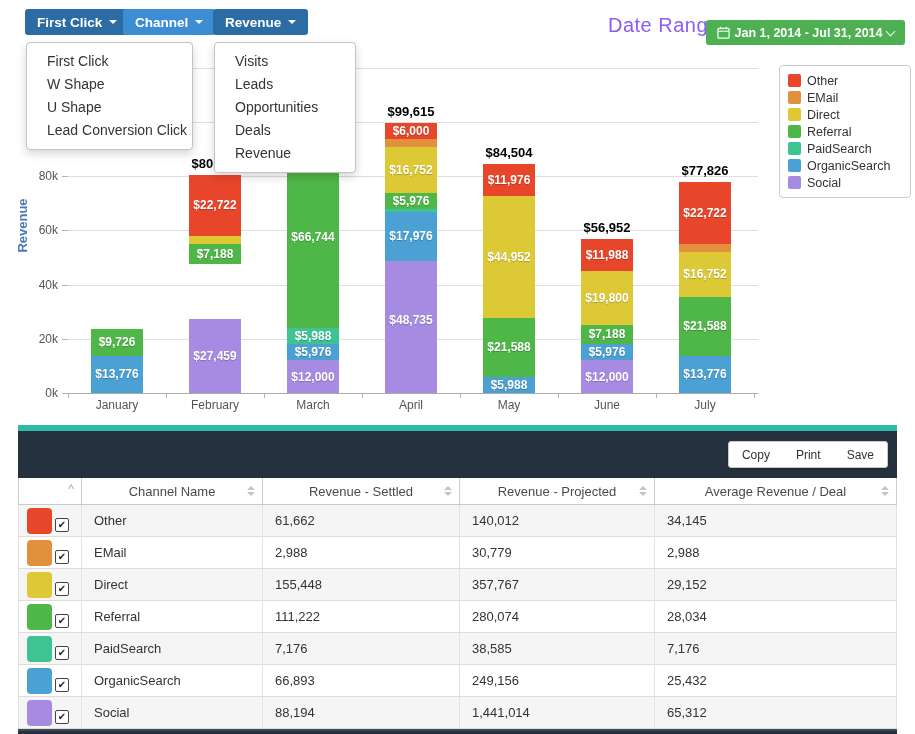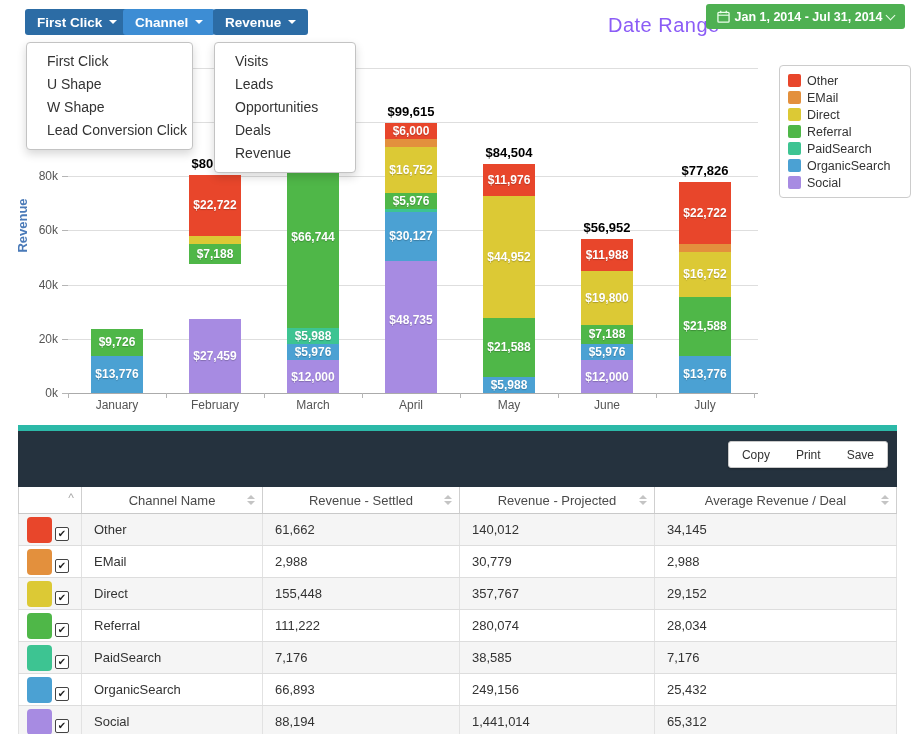--- a/index.html
+++ b/index.html
@@ -8,21 +8,21 @@
 
   
   .tb-btn{position:absolute;top:9px;height:26px;border:none;border-radius:3px;
           color:#fff;font-weight:bold;font-size:13.5px;padding:0 12px;cursor:pointer;
           font-family:inherit;display:flex;align-items:center;gap:7px;}
   .tb-dark{background:#2c6ca5;}
   .tb-light{background:#3d8dd4;}
   .caret{width:0;height:0;border-left:4px solid transparent;border-right:4px solid transparent;
          border-top:4px solid #fff;display:inline-block;}
   #date-label{position:absolute;left:608px;top:14px;font-size:20px;color:#8b5cf6;letter-spacing:.5px;}
-  #date-btn{position:absolute;left:706px;top:4px;width:199px;height:25px;background:#4eb052;
+  #date-btn{position:absolute;left:706px;top:20px;width:199px;height:25px;background:#4eb052;
             border:none;border-radius:3px;color:#fff;font-weight:bold;font-size:12.5px;
             display:flex;align-items:center;justify-content:center;gap:4px;cursor:pointer;font-family:inherit;}
   .chev{width:6px;height:6px;border-right:1.5px solid #eafeea;border-bottom:1.5px solid #eafeea;
         transform:rotate(45deg);margin-top:-3px;}
 
   
   .gridline{position:absolute;height:1px;background:#dedede;}
   .gridline.zero{background:#ababab;}
   .ytick{position:absolute;width:6px;height:1px;background:#b5b5b5;}
   .ylab{position:absolute;width:58px;text-align:right;font-size:12px;color:#555;}
@@ -44,21 +44,21 @@
   .lg-tx{font-size:12.5px;color:#333;white-space:nowrap;}
 
   
   .menu{position:absolute;top:42px;background:#fff;border:1px solid #c3c3c3;border-radius:4px;
         box-shadow:0 4px 10px rgba(0,0,0,.16);padding:7px 0;z-index:50;}
   .menu-item{height:23px;line-height:23px;padding:0 20px;font-size:14px;color:#333;cursor:pointer;white-space:nowrap;}
 
   
   #table-section{position:absolute;left:18px;top:425px;width:879px;}
   #teal-strip{height:6px;background:#2cb9a8;}
-  #navy-band{position:relative;height:56px;background:#25323e;}
+  #navy-band{position:relative;height:47px;background:#25323e;}
   #actions{position:absolute;right:9px;top:10px;height:25px;background:#fff;border:1px solid #c9c9c9;
            border-radius:3px;display:flex;align-items:center;box-shadow:0 1px 2px rgba(0,0,0,.25);}
   .act-btn{border:none;background:transparent;font-size:12px;color:#333;padding:0 13px;height:100%;
            cursor:pointer;font-family:inherit;}
   .thead{display:flex;height:26px;border-bottom:1px solid #c9c9c9;background:#fff;}
   .th{position:relative;border-right:1px solid #cfcfcf;display:flex;align-items:center;justify-content:center;
       font-size:13px;color:#4a4a4a;box-sizing:border-box;}
   .th:first-child{border-left:1px solid #cfcfcf;}
   .hcaret{position:absolute;right:7px;top:4px;color:#a9a9a9;font-size:12px;}
   .sorter{position:absolute;right:7px;display:flex;flex-direction:column;gap:2px;}
@@ -176,21 +176,21 @@
           <div class="seg" style="bottom: 65.0024px; height: 181.043px; background: rgb(79, 183, 72);">
             <span>$66,744</span>
           </div>
         </div>
         <div class="month" style="left: 268px;">March</div>
         <div class="bar" style="left: 385px; top: 122.794px; width: 52px; height: 270.206px;">
           <div class="seg" style="bottom: 0px; height: 145px; background: rgb(167, 139, 226);">
             <span>$48,735</span>
           </div>
           <div class="seg" style="bottom: 132.194px; height: 48.7599px; background: rgb(75, 161, 211);">
-            <span>$30,127</span>
+            <span>$17,976</span>
           </div>
           <div class="seg" style="bottom: 180.954px; height: 3.22245px; background: rgb(61, 196, 146);"></div>
           <div class="seg" style="bottom: 184.176px; height: 16.2099px; background: rgb(79, 183, 72);">
             <span>$5,976</span>
           </div>
           <div class="seg" style="bottom: 200.386px; height: 45.4398px; background: rgb(220, 201, 53);">
             <span>$16,752</span>
           </div>
           <div class="seg" style="bottom: 245.826px; height: 8.10495px; background: rgb(227, 144, 61);"></div>
           <div class="seg" style="bottom: 253.931px; height: 16.275px; background: rgb(232, 70, 43);">
@@ -280,22 +280,22 @@
         <div class="lg-tx">OrganicSearch</div>
       </div>
       <div class="lg-item">
         <div class="lg-sw" style="background: rgb(167, 139, 226);"></div>
         <div class="lg-tx">Social</div>
       </div>
     </div>
 
   <div class="menu" id="menu-attr" style="left:26px;width:165px;">
       <div class="menu-item">First Click</div>
+      <div class="menu-item">W Shape</div>
       <div class="menu-item">U Shape</div>
-      <div class="menu-item">W Shape</div>
       <div class="menu-item">Lead Conversion Click</div>
     </div>
   <div class="menu" id="menu-metric" style="left:214px;width:140px;">
       <div class="menu-item">Visits</div>
       <div class="menu-item">Leads</div>
       <div class="menu-item">Opportunities</div>
       <div class="menu-item">Deals</div>
       <div class="menu-item">Revenue</div>
     </div>
 

